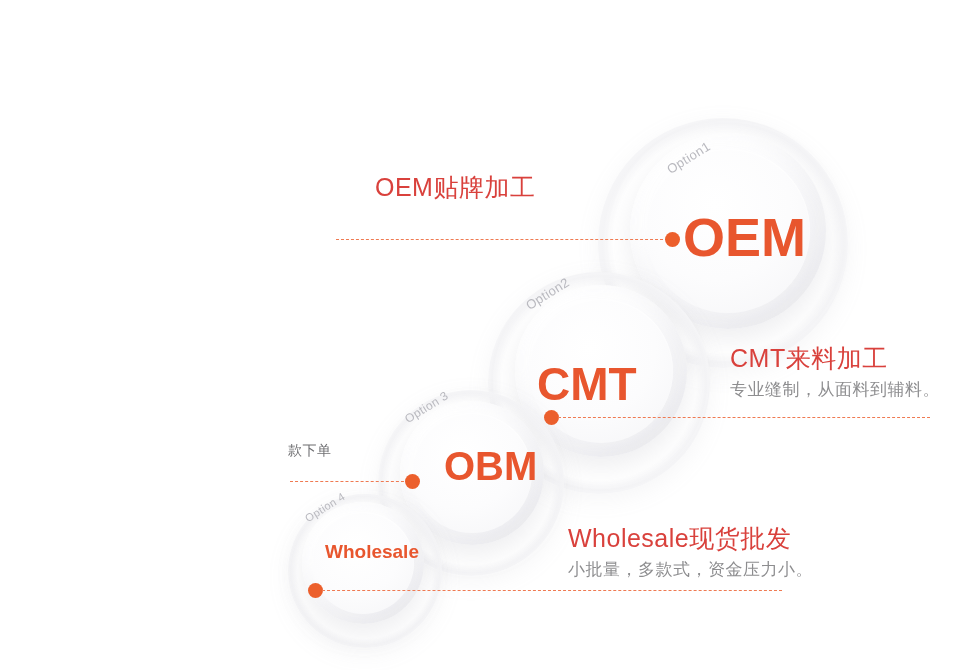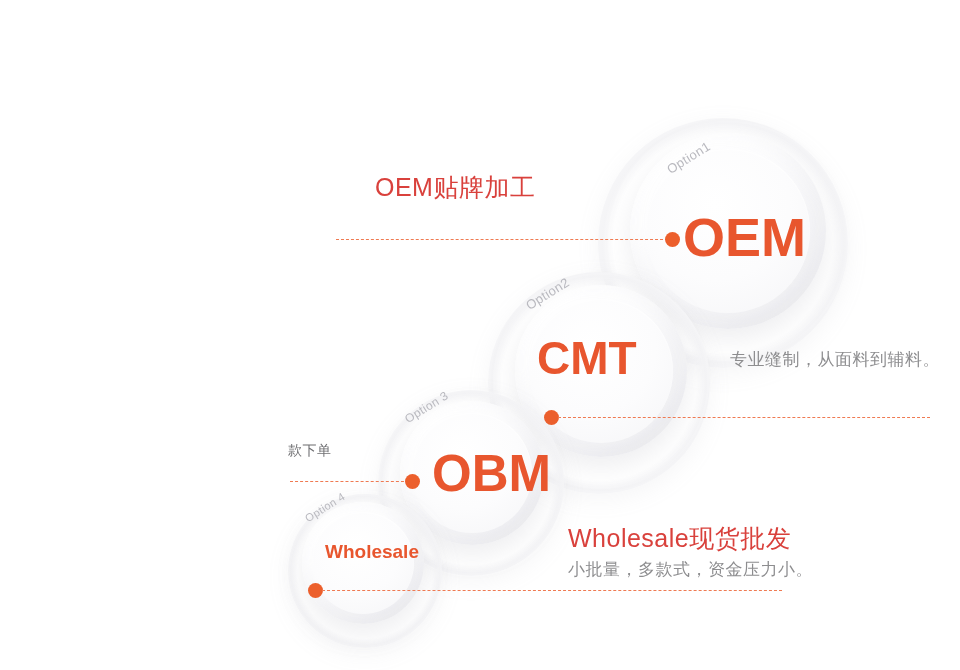--- a/index.html
+++ b/index.html
@@ -66,21 +66,21 @@
   }
 
   
   .sphere-label {
     position: absolute;
     color: #e8562e;
     white-space: nowrap;
     font-weight: 700;
   }
   .sphere-label.big { font-size: 54px; letter-spacing: 0px; }
-  .sphere-label.mid { font-size: 46px; }
+  .sphere-label.mid { font-size: 46px; margin-top: 26px; }
   .sphere-label.small { font-size: 19px; font-weight: bold; margin-left: 12px; }
 
   
   .node-dot {
     position: absolute;
     width: 15px;
     height: 15px;
     border-radius: 50%;
     background: #ec5f2c;
   }
@@ -132,29 +132,30 @@
 
   <div class="halo" style="left:488px; top:272px; width:222px; height:222px;"></div>
   <div class="sphere" style="left:515px; top:285px; width:172px; height:172px;">
     <div class="sphere-inner" style="left:14px; top:14px; width:144px; height:144px;"></div>
   </div>
   <div class="option-tag" style="left:527px; top:299px; transform:rotate(-32deg);">Option2</div>
   <div class="sphere-label mid" style="left:537px; top:331px;">CMT</div>
   <div class="node-dot" style="left:544px; top:410px;"></div>
   <div class="dash-line" style="left:558px; top:417px; width:372px;"></div>
   <div class="txt-block" style="left:695px; top:343px;">
+    <div class="txt-title">CMT来料加工</div>
     <div class="txt-sub">专业缝制，从面料到辅料。</div>
   </div>
 
   <div class="halo" style="left:378px; top:390px; width:186px; height:186px;"></div>
   <div class="sphere" style="left:400px; top:401px; width:144px; height:144px;">
     <div class="sphere-inner" style="left:12px; top:12px; width:120px; height:120px;"></div>
   </div>
   <div class="option-tag" style="left:406px; top:413px; transform:rotate(-32deg); font-size:12px;">Option 3</div>
-  <div class="sphere-label" style="left:432px; top:444px; font-size:51px;">OBM</div>
+  <div class="sphere-label" style="left:444px; top:444px; font-size:40px;">OBM</div>
   <div class="dash-line" style="left:290px; top:481px; width:119px;"></div>
   <div class="node-dot" style="left:405px; top:474px;"></div>
   <div class="txt-plain" style="left:288px; top:442px;">款下单</div>
 
   <div class="halo" style="left:288px; top:494px; width:154px; height:154px;"></div>
   <div class="sphere" style="left:302px; top:502px; width:122px; height:122px;">
     <div class="sphere-inner" style="left:10px; top:10px; width:102px; height:102px;"></div>
   </div>
   <div class="option-tag" style="left:306px; top:513px; transform:rotate(-32deg); font-size:11px;">Option 4</div>
   <div class="sphere-label small" style="left:313px; top:541px;">Wholesale</div>

